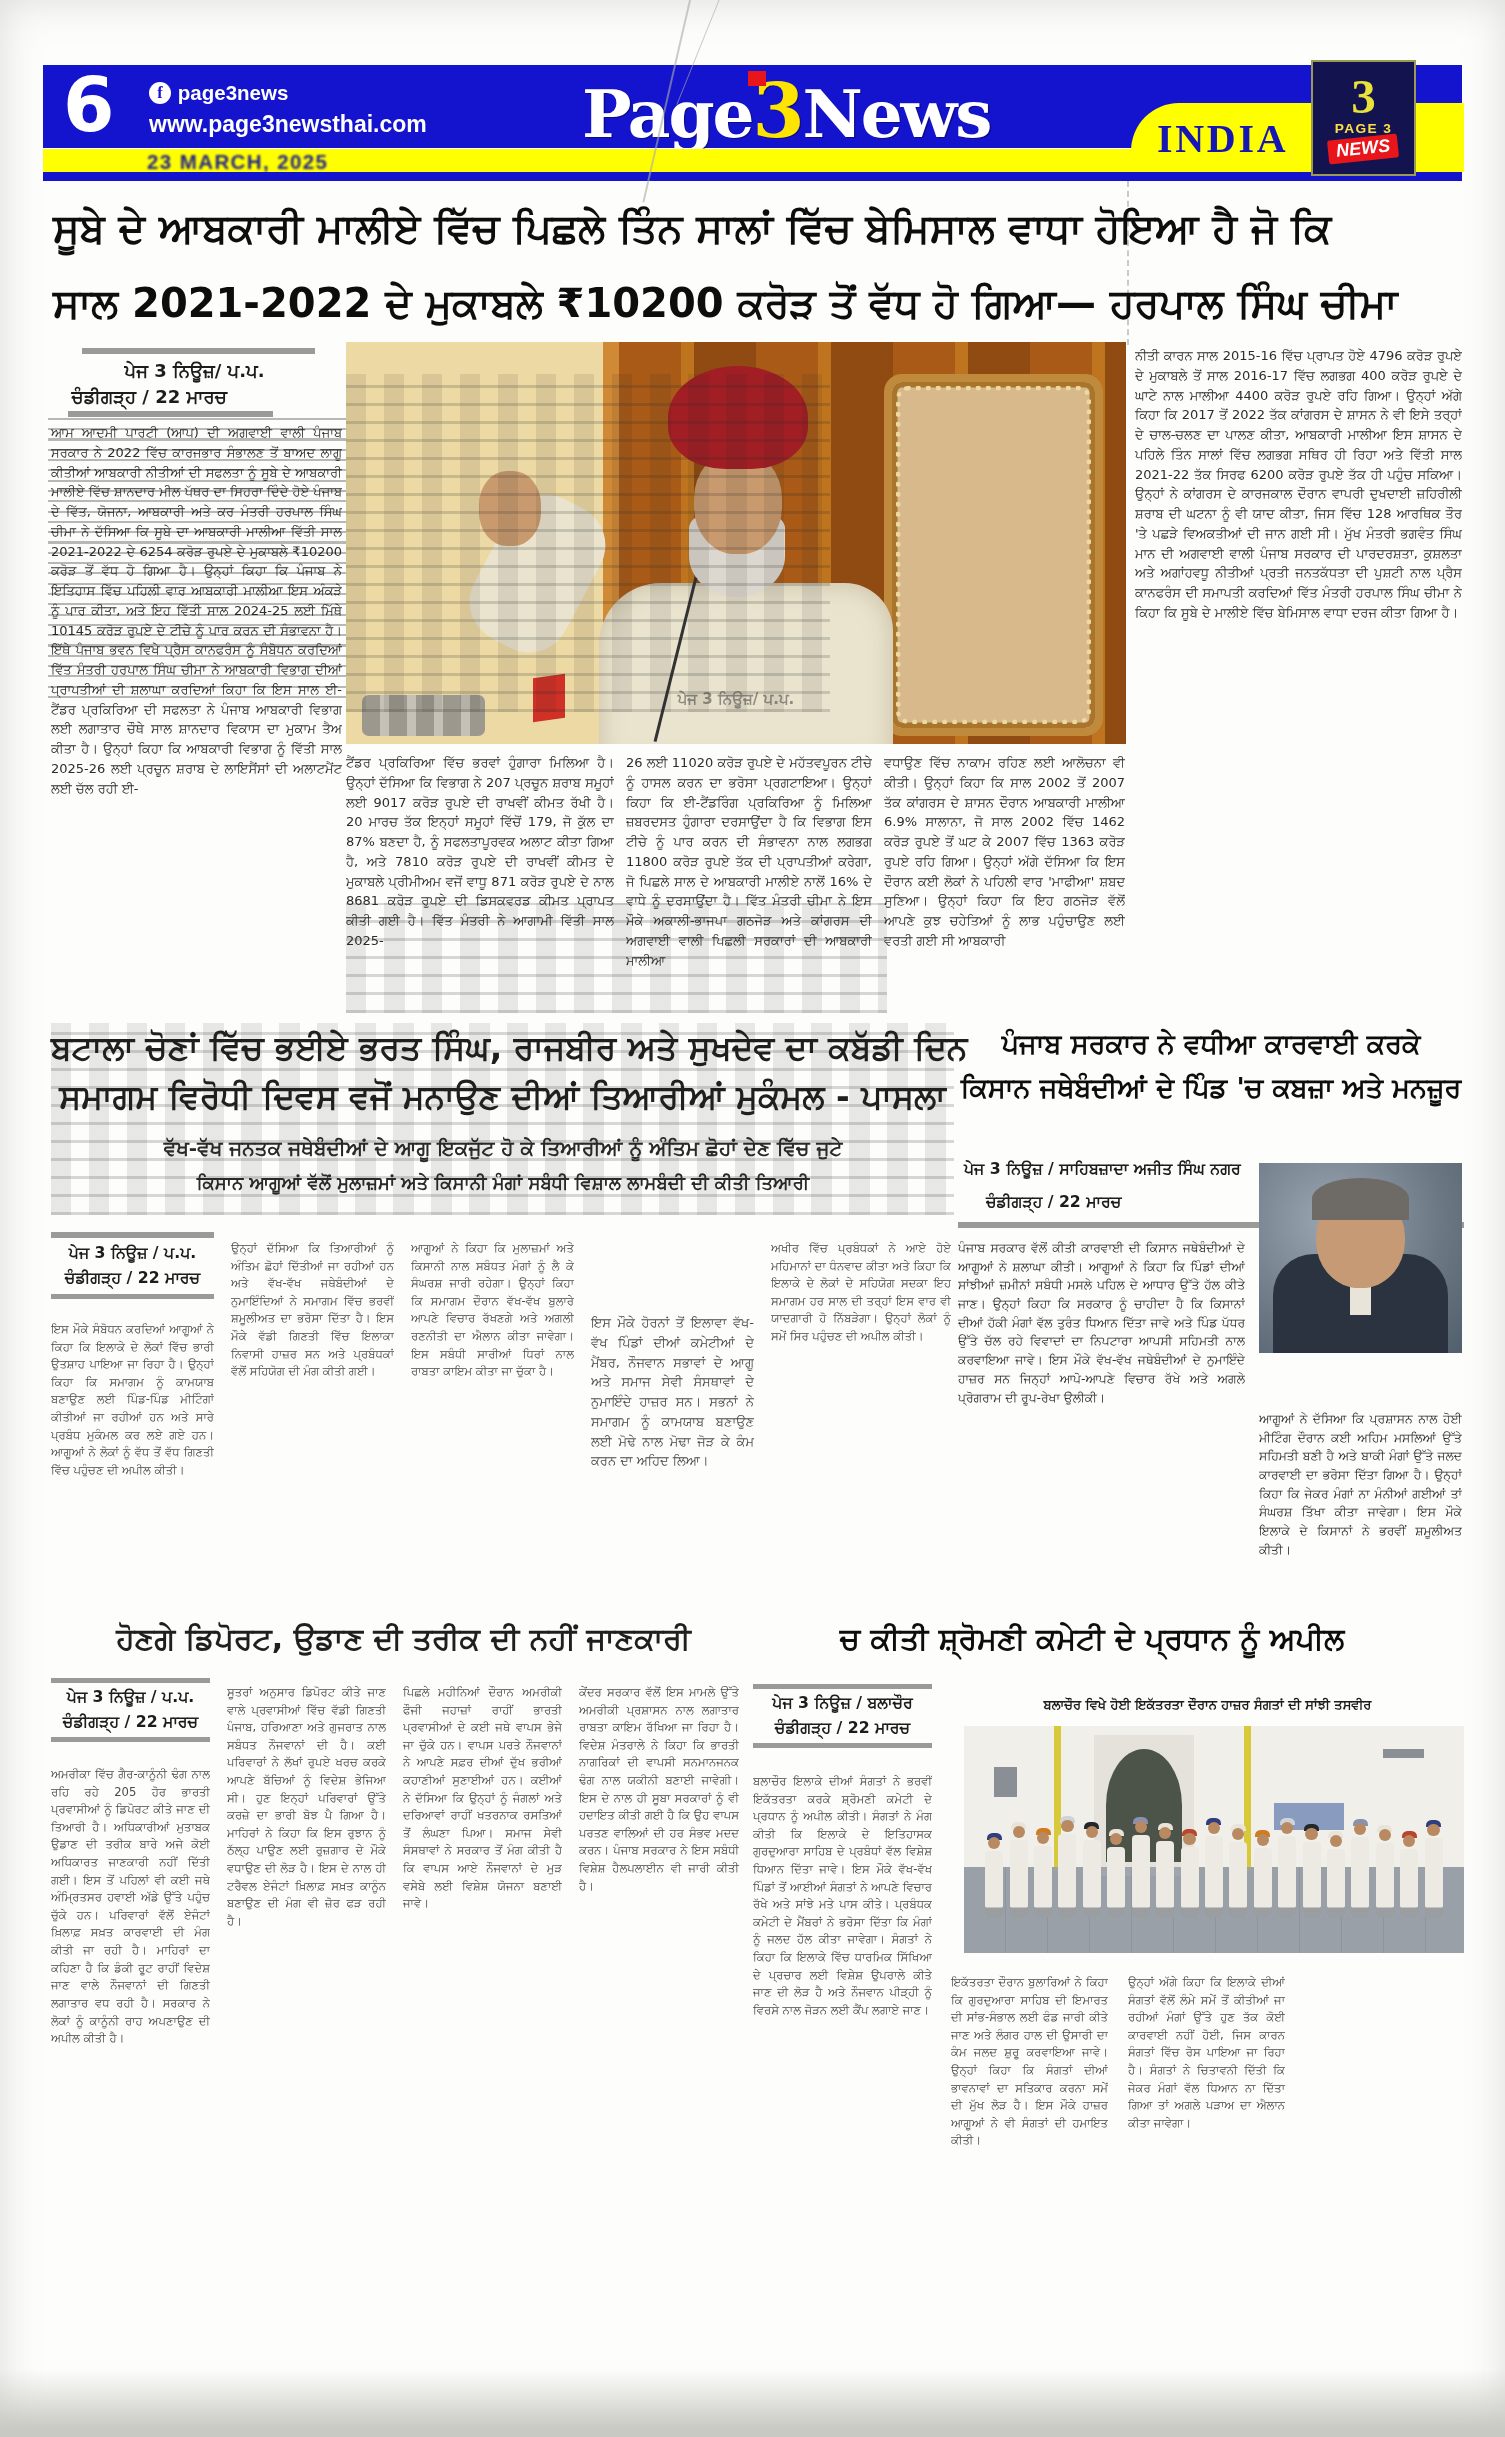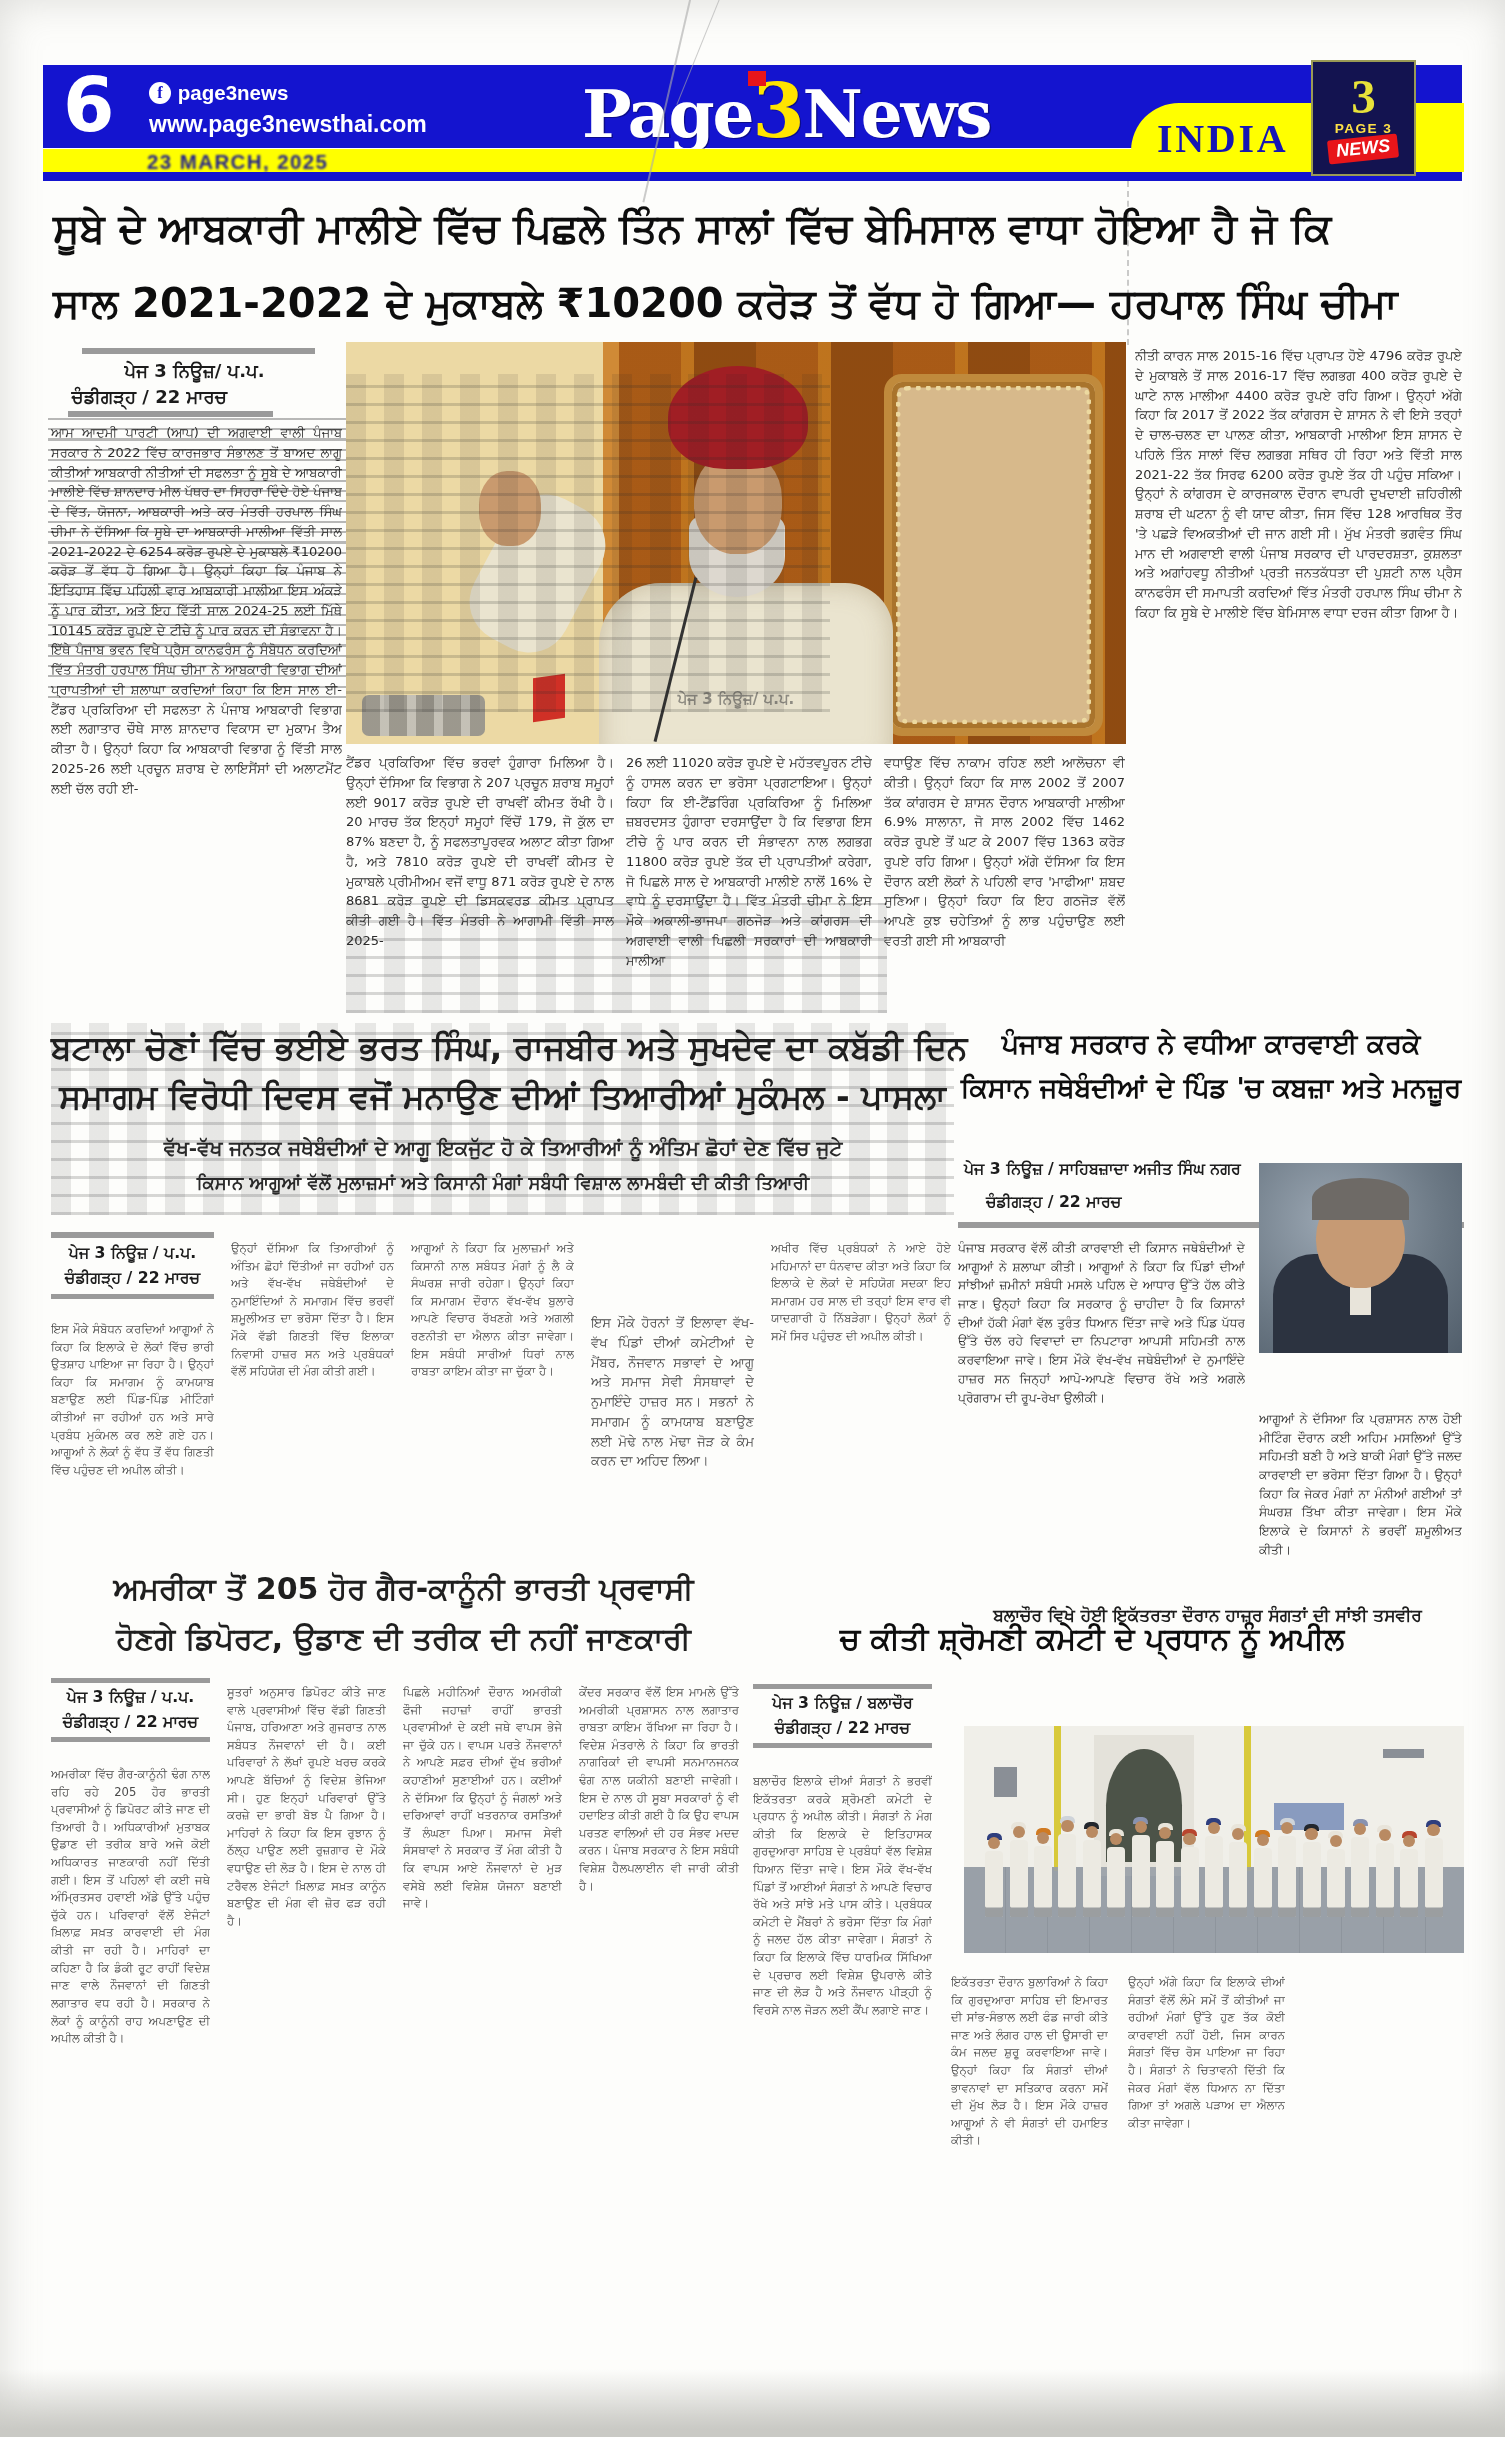--- a/index.html
+++ b/index.html
@@ -200,36 +200,35 @@
 
   <div class="abs portrait" style="left:1259px;top:1163px;width:203px;height:190px;">
     <div class="p-jacket"></div>
     <div class="p-shirt"></div>
     <div class="p-face"></div>
     <div class="p-hair"></div>
   </div>
   <div class="abs bt gu" style="left:958px;top:1239px;width:287px;height:315px;font-size:12.3px;">ਪੰਜਾਬ ਸਰਕਾਰ ਵੱਲੋਂ ਕੀਤੀ ਕਾਰਵਾਈ ਦੀ ਕਿਸਾਨ ਜਥੇਬੰਦੀਆਂ ਦੇ ਆਗੂਆਂ ਨੇ ਸ਼ਲਾਘਾ ਕੀਤੀ। ਆਗੂਆਂ ਨੇ ਕਿਹਾ ਕਿ ਪਿੰਡਾਂ ਦੀਆਂ ਸਾਂਝੀਆਂ ਜ਼ਮੀਨਾਂ ਸਬੰਧੀ ਮਸਲੇ ਪਹਿਲ ਦੇ ਆਧਾਰ ਉੱਤੇ ਹੱਲ ਕੀਤੇ ਜਾਣ। ਉਨ੍ਹਾਂ ਕਿਹਾ ਕਿ ਸਰਕਾਰ ਨੂੰ ਚਾਹੀਦਾ ਹੈ ਕਿ ਕਿਸਾਨਾਂ ਦੀਆਂ ਹੱਕੀ ਮੰਗਾਂ ਵੱਲ ਤੁਰੰਤ ਧਿਆਨ ਦਿੱਤਾ ਜਾਵੇ ਅਤੇ ਪਿੰਡ ਪੱਧਰ ਉੱਤੇ ਚੱਲ ਰਹੇ ਵਿਵਾਦਾਂ ਦਾ ਨਿਪਟਾਰਾ ਆਪਸੀ ਸਹਿਮਤੀ ਨਾਲ ਕਰਵਾਇਆ ਜਾਵੇ। ਇਸ ਮੌਕੇ ਵੱਖ-ਵੱਖ ਜਥੇਬੰਦੀਆਂ ਦੇ ਨੁਮਾਇੰਦੇ ਹਾਜ਼ਰ ਸਨ ਜਿਨ੍ਹਾਂ ਆਪੋ-ਆਪਣੇ ਵਿਚਾਰ ਰੱਖੇ ਅਤੇ ਅਗਲੇ ਪ੍ਰੋਗਰਾਮ ਦੀ ਰੂਪ-ਰੇਖਾ ਉਲੀਕੀ।</div>
   <div class="abs bt gu" style="left:1259px;top:1410px;width:203px;height:188px;font-size:12.3px;">ਆਗੂਆਂ ਨੇ ਦੱਸਿਆ ਕਿ ਪ੍ਰਸ਼ਾਸਨ ਨਾਲ ਹੋਈ ਮੀਟਿੰਗ ਦੌਰਾਨ ਕਈ ਅਹਿਮ ਮਸਲਿਆਂ ਉੱਤੇ ਸਹਿਮਤੀ ਬਣੀ ਹੈ ਅਤੇ ਬਾਕੀ ਮੰਗਾਂ ਉੱਤੇ ਜਲਦ ਕਾਰਵਾਈ ਦਾ ਭਰੋਸਾ ਦਿੱਤਾ ਗਿਆ ਹੈ। ਉਨ੍ਹਾਂ ਕਿਹਾ ਕਿ ਜੇਕਰ ਮੰਗਾਂ ਨਾ ਮੰਨੀਆਂ ਗਈਆਂ ਤਾਂ ਸੰਘਰਸ਼ ਤਿੱਖਾ ਕੀਤਾ ਜਾਵੇਗਾ। ਇਸ ਮੌਕੇ ਇਲਾਕੇ ਦੇ ਕਿਸਾਨਾਂ ਨੇ ਭਰਵੀਂ ਸ਼ਮੂਲੀਅਤ ਕੀਤੀ।</div>
 
-  <div class="abs hl hl-med gu smudge" style="left:75px;top:1571px;width:657px;font-size:30px;">ਅਮਰੀਕਾ ਤੋਂ 205 ਹੋਰ ਗੈਰ-ਕਾਨੂੰਨੀ ਭਾਰਤੀ ਪ੍ਰਵਾਸੀ</div>
   <div class="abs hl hl-med gu smudge" style="left:75px;top:1621px;width:657px;font-size:30px;">ਹੋਣਗੇ ਡਿਪੋਰਟ, ਉਡਾਣ ਦੀ ਤਰੀਕ ਦੀ ਨਹੀਂ ਜਾਣਕਾਰੀ</div>
 
   <div class="abs" style="left:51px;top:1678px;width:159px;">
     <div class="rule" style="width:159px;height:4.8px;"></div>
     <div class="by by-sm gu" style="margin:3.4px 0;">ਪੇਜ 3 ਨਿਊਜ਼ / ਪ.ਪ.</div>
     <div class="by by-sm gu">ਚੰਡੀਗੜ੍ਹ / 22 ਮਾਰਚ</div>
     <div class="rule" style="width:159px;height:4.8px;margin-top:4.8px;"></div>
   </div>
   <div class="abs bt bt-light gu" style="left:51px;top:1766px;width:159px;height:616px;font-size:11.6px;">ਅਮਰੀਕਾ ਵਿੱਚ ਗੈਰ-ਕਾਨੂੰਨੀ ਢੰਗ ਨਾਲ ਰਹਿ ਰਹੇ 205 ਹੋਰ ਭਾਰਤੀ ਪ੍ਰਵਾਸੀਆਂ ਨੂੰ ਡਿਪੋਰਟ ਕੀਤੇ ਜਾਣ ਦੀ ਤਿਆਰੀ ਹੈ। ਅਧਿਕਾਰੀਆਂ ਮੁਤਾਬਕ ਉਡਾਣ ਦੀ ਤਰੀਕ ਬਾਰੇ ਅਜੇ ਕੋਈ ਅਧਿਕਾਰਤ ਜਾਣਕਾਰੀ ਨਹੀਂ ਦਿੱਤੀ ਗਈ। ਇਸ ਤੋਂ ਪਹਿਲਾਂ ਵੀ ਕਈ ਜਥੇ ਅੰਮ੍ਰਿਤਸਰ ਹਵਾਈ ਅੱਡੇ ਉੱਤੇ ਪਹੁੰਚ ਚੁੱਕੇ ਹਨ। ਪਰਿਵਾਰਾਂ ਵੱਲੋਂ ਏਜੰਟਾਂ ਖ਼ਿਲਾਫ਼ ਸਖ਼ਤ ਕਾਰਵਾਈ ਦੀ ਮੰਗ ਕੀਤੀ ਜਾ ਰਹੀ ਹੈ। ਮਾਹਿਰਾਂ ਦਾ ਕਹਿਣਾ ਹੈ ਕਿ ਡੰਕੀ ਰੂਟ ਰਾਹੀਂ ਵਿਦੇਸ਼ ਜਾਣ ਵਾਲੇ ਨੌਜਵਾਨਾਂ ਦੀ ਗਿਣਤੀ ਲਗਾਤਾਰ ਵਧ ਰਹੀ ਹੈ। ਸਰਕਾਰ ਨੇ ਲੋਕਾਂ ਨੂੰ ਕਾਨੂੰਨੀ ਰਾਹ ਅਪਣਾਉਣ ਦੀ ਅਪੀਲ ਕੀਤੀ ਹੈ।</div>
   <div class="abs bt bt-light gu" style="left:227px;top:1684px;width:159px;height:698px;font-size:11.6px;">ਸੂਤਰਾਂ ਅਨੁਸਾਰ ਡਿਪੋਰਟ ਕੀਤੇ ਜਾਣ ਵਾਲੇ ਪ੍ਰਵਾਸੀਆਂ ਵਿੱਚ ਵੱਡੀ ਗਿਣਤੀ ਪੰਜਾਬ, ਹਰਿਆਣਾ ਅਤੇ ਗੁਜਰਾਤ ਨਾਲ ਸਬੰਧਤ ਨੌਜਵਾਨਾਂ ਦੀ ਹੈ। ਕਈ ਪਰਿਵਾਰਾਂ ਨੇ ਲੱਖਾਂ ਰੁਪਏ ਖਰਚ ਕਰਕੇ ਆਪਣੇ ਬੱਚਿਆਂ ਨੂੰ ਵਿਦੇਸ਼ ਭੇਜਿਆ ਸੀ। ਹੁਣ ਇਨ੍ਹਾਂ ਪਰਿਵਾਰਾਂ ਉੱਤੇ ਕਰਜ਼ੇ ਦਾ ਭਾਰੀ ਬੋਝ ਪੈ ਗਿਆ ਹੈ। ਮਾਹਿਰਾਂ ਨੇ ਕਿਹਾ ਕਿ ਇਸ ਰੁਝਾਨ ਨੂੰ ਠੱਲ੍ਹ ਪਾਉਣ ਲਈ ਰੁਜ਼ਗਾਰ ਦੇ ਮੌਕੇ ਵਧਾਉਣ ਦੀ ਲੋੜ ਹੈ। ਇਸ ਦੇ ਨਾਲ ਹੀ ਟਰੈਵਲ ਏਜੰਟਾਂ ਖ਼ਿਲਾਫ਼ ਸਖ਼ਤ ਕਾਨੂੰਨ ਬਣਾਉਣ ਦੀ ਮੰਗ ਵੀ ਜ਼ੋਰ ਫੜ ਰਹੀ ਹੈ।</div>
   <div class="abs bt bt-light gu" style="left:403px;top:1684px;width:159px;height:698px;font-size:11.6px;">ਪਿਛਲੇ ਮਹੀਨਿਆਂ ਦੌਰਾਨ ਅਮਰੀਕੀ ਫੌਜੀ ਜਹਾਜ਼ਾਂ ਰਾਹੀਂ ਭਾਰਤੀ ਪ੍ਰਵਾਸੀਆਂ ਦੇ ਕਈ ਜਥੇ ਵਾਪਸ ਭੇਜੇ ਜਾ ਚੁੱਕੇ ਹਨ। ਵਾਪਸ ਪਰਤੇ ਨੌਜਵਾਨਾਂ ਨੇ ਆਪਣੇ ਸਫ਼ਰ ਦੀਆਂ ਦੁੱਖ ਭਰੀਆਂ ਕਹਾਣੀਆਂ ਸੁਣਾਈਆਂ ਹਨ। ਕਈਆਂ ਨੇ ਦੱਸਿਆ ਕਿ ਉਨ੍ਹਾਂ ਨੂੰ ਜੰਗਲਾਂ ਅਤੇ ਦਰਿਆਵਾਂ ਰਾਹੀਂ ਖਤਰਨਾਕ ਰਸਤਿਆਂ ਤੋਂ ਲੰਘਣਾ ਪਿਆ। ਸਮਾਜ ਸੇਵੀ ਸੰਸਥਾਵਾਂ ਨੇ ਸਰਕਾਰ ਤੋਂ ਮੰਗ ਕੀਤੀ ਹੈ ਕਿ ਵਾਪਸ ਆਏ ਨੌਜਵਾਨਾਂ ਦੇ ਮੁੜ ਵਸੇਬੇ ਲਈ ਵਿਸ਼ੇਸ਼ ਯੋਜਨਾ ਬਣਾਈ ਜਾਵੇ।</div>
   <div class="abs bt bt-light gu" style="left:579px;top:1684px;width:160px;height:698px;font-size:11.6px;">ਕੇਂਦਰ ਸਰਕਾਰ ਵੱਲੋਂ ਇਸ ਮਾਮਲੇ ਉੱਤੇ ਅਮਰੀਕੀ ਪ੍ਰਸ਼ਾਸਨ ਨਾਲ ਲਗਾਤਾਰ ਰਾਬਤਾ ਕਾਇਮ ਰੱਖਿਆ ਜਾ ਰਿਹਾ ਹੈ। ਵਿਦੇਸ਼ ਮੰਤਰਾਲੇ ਨੇ ਕਿਹਾ ਕਿ ਭਾਰਤੀ ਨਾਗਰਿਕਾਂ ਦੀ ਵਾਪਸੀ ਸਨਮਾਨਜਨਕ ਢੰਗ ਨਾਲ ਯਕੀਨੀ ਬਣਾਈ ਜਾਵੇਗੀ। ਇਸ ਦੇ ਨਾਲ ਹੀ ਸੂਬਾ ਸਰਕਾਰਾਂ ਨੂੰ ਵੀ ਹਦਾਇਤ ਕੀਤੀ ਗਈ ਹੈ ਕਿ ਉਹ ਵਾਪਸ ਪਰਤਣ ਵਾਲਿਆਂ ਦੀ ਹਰ ਸੰਭਵ ਮਦਦ ਕਰਨ। ਪੰਜਾਬ ਸਰਕਾਰ ਨੇ ਇਸ ਸਬੰਧੀ ਵਿਸ਼ੇਸ਼ ਹੈਲਪਲਾਈਨ ਵੀ ਜਾਰੀ ਕੀਤੀ ਹੈ।</div>
 
   <div class="abs hl hl-med gu" style="left:753px;top:1621px;width:678px;font-size:30px;">ਚ ਕੀਤੀ ਸ਼੍ਰੋਮਣੀ ਕਮੇਟੀ ਦੇ ਪ੍ਰਧਾਨ ਨੂੰ ਅਪੀਲ</div>
-  <div class="abs by by-sm gu" style="left:951px;top:1604px;width:513px;font-size:17px;">ਬਲਾਚੌਰ ਵਿਖੇ ਹੋਈ ਇਕੱਤਰਤਾ ਦੌਰਾਨ ਹਾਜ਼ਰ ਸੰਗਤਾਂ ਦੀ ਸਾਂਝੀ ਤਸਵੀਰ</div>
+  <div class="abs by by-sm gu" style="left:951px;top:1696px;width:513px;font-size:13px;">ਬਲਾਚੌਰ ਵਿਖੇ ਹੋਈ ਇਕੱਤਰਤਾ ਦੌਰਾਨ ਹਾਜ਼ਰ ਸੰਗਤਾਂ ਦੀ ਸਾਂਝੀ ਤਸਵੀਰ</div>
 
   <div class="abs" style="left:753px;top:1684px;width:179px;">
     <div class="rule" style="width:179px;height:4.8px;"></div>
     <div class="by by-sm gu" style="margin:3.4px 0;">ਪੇਜ 3 ਨਿਊਜ਼ / ਬਲਾਚੌਰ</div>
     <div class="by by-sm gu">ਚੰਡੀਗੜ੍ਹ / 22 ਮਾਰਚ</div>
     <div class="rule" style="width:179px;height:4.8px;margin-top:4.8px;"></div>
   </div>
 
   <div class="abs gphoto" style="left:964px;top:1726px;width:500px;height:227px;">
     <div class="g-arch"></div>

